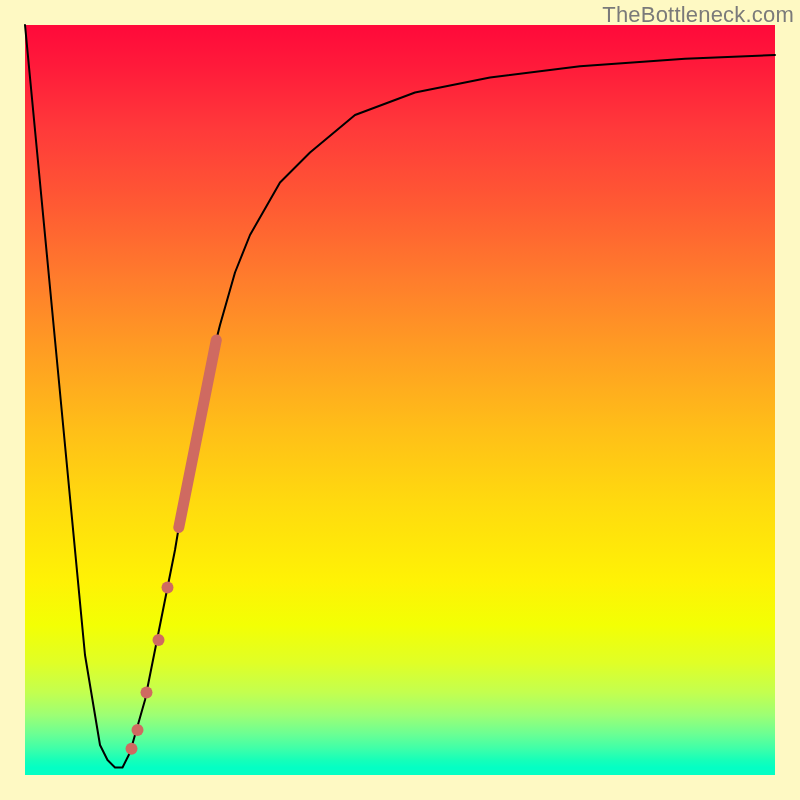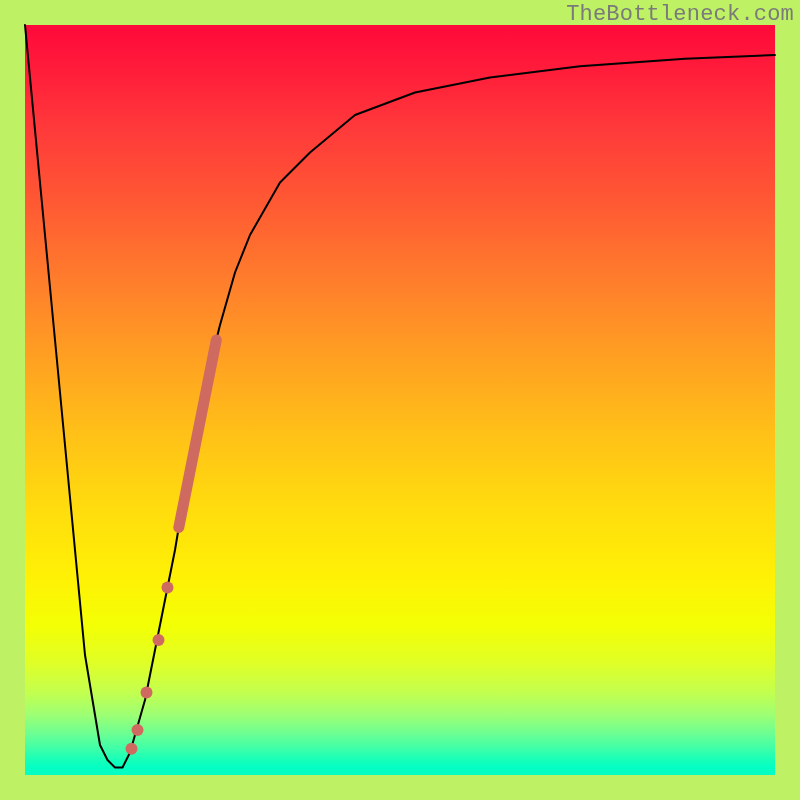--- a/index.html
+++ b/index.html
@@ -8,22 +8,21 @@
     width: 800px;
     height: 800px;
     overflow: hidden;
     background: #000;
     font-family: Arial, Helvetica, sans-serif;
   }
   .frame {
     position: relative;
     width: 800px;
     height: 800px;
-    background: #bef264;
-    font-family: Liberation Mono, monospace;
+    background: #fef9c3;
   }
   .plot {
     position: absolute;
     left: 25px;
     top: 25px;
     width: 750px;
     height: 750px;
     
     background: linear-gradient(to bottom,
       #ff093a 0%,

